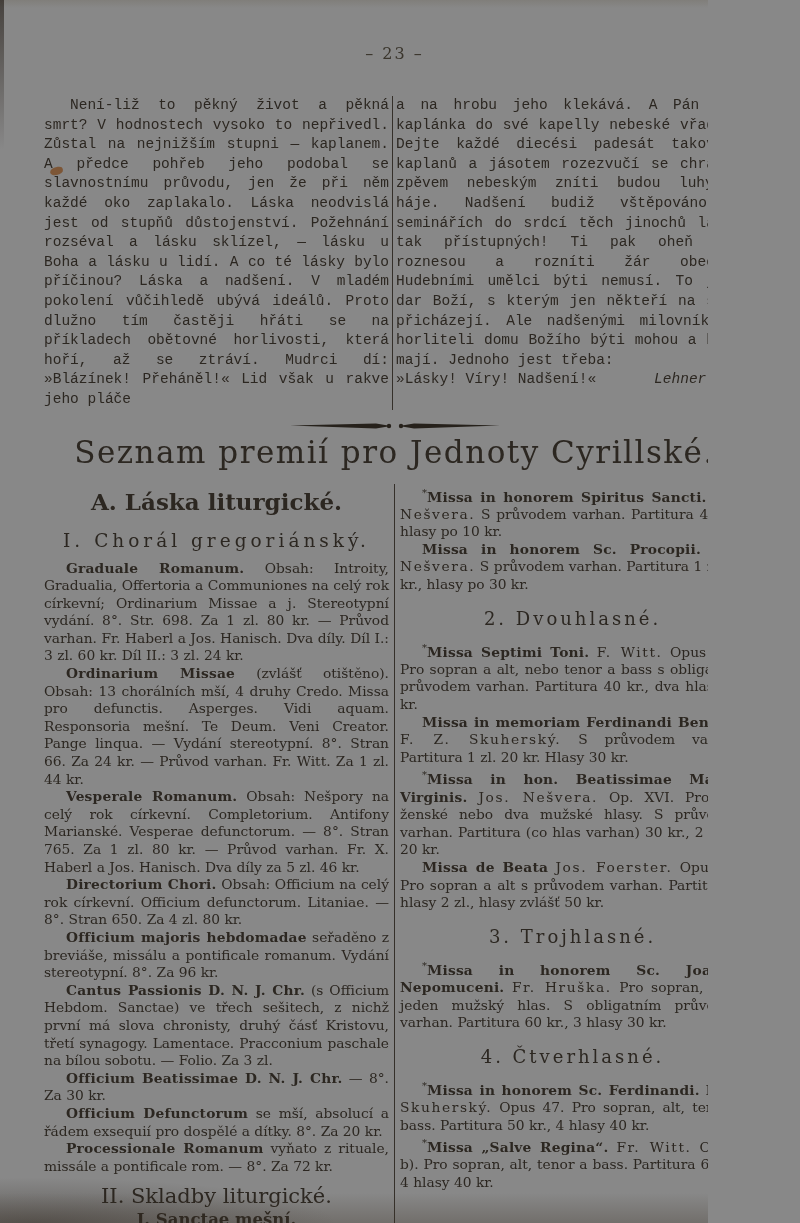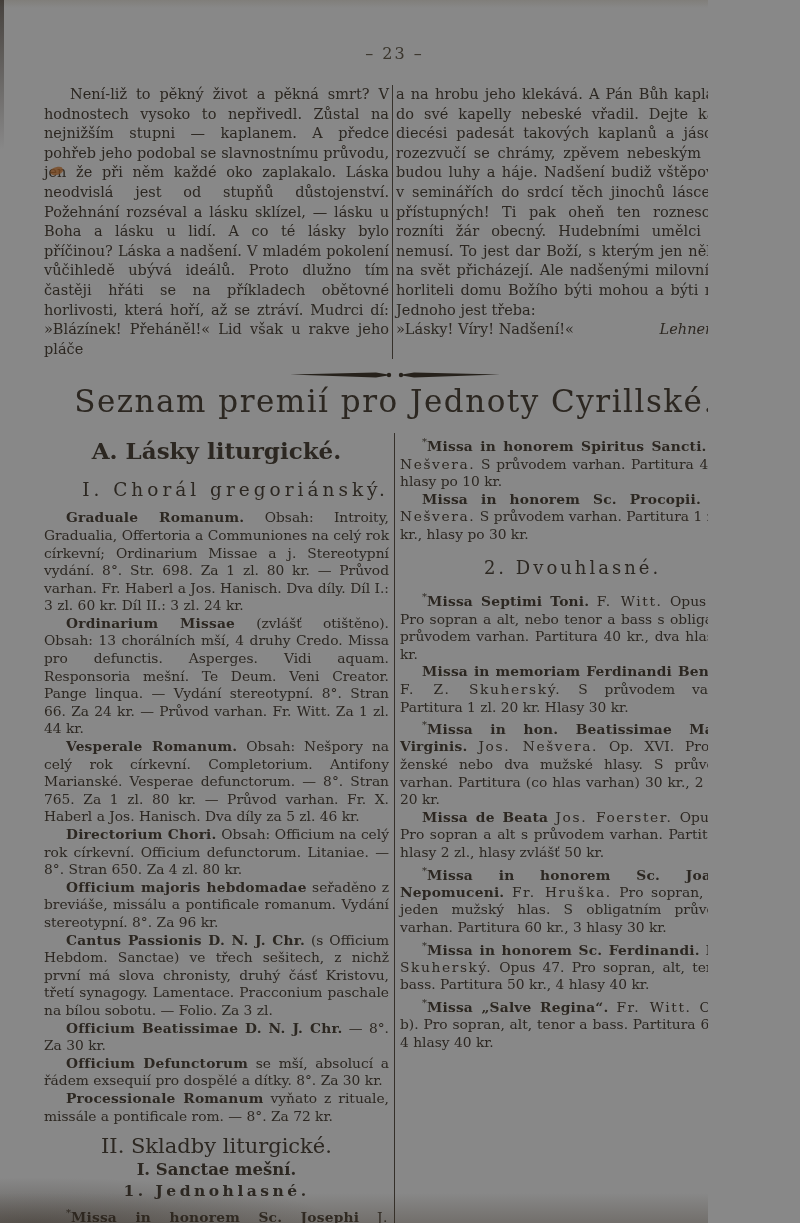--- a/index.html
+++ b/index.html
@@ -4,33 +4,33 @@
 <style>
   html,body{margin:0;padding:0;background:#888;}
   .page{
     position:relative;width:708px;height:1223px;overflow:hidden;
     font-family:"DejaVu Serif","Liberation Serif",serif;color:#2c2721;
     background:radial-gradient(ellipse at 52% 38%, #edead e0 0%, #eae6da 0%, #e8e4d7 55%, #dfdacb 100%);
   }
   .content{position:absolute;left:44px;top:0;width:701px;}
   .pageno{margin-top:44px;text-align:center;font-size:16px;letter-spacing:2px;color:#3a352c;}
   
-  .article{display:grid;grid-template-columns:345px 1px 345px;column-gap:3px;margin-top:22px;}
+  .article{display:grid;grid-template-columns:345px 1px 345px;column-gap:3px;margin-top:33px;font-family:Liberation Mono, monospace;}
   .vrule{background:#35302a;width:1px;}
   .article p{font-size:14.5px;line-height:19.6px;text-align:justify;margin:0;}
   .indent{text-indent:26px;}
   .sigline{display:flex;justify-content:space-between;font-size:14.5px;line-height:19.6px;}
   .sig{font-style:italic;margin-right:26px;}
   
   .ornament{text-align:center;margin:6px 0 2px;height:10px;}
   
   .catalog-title{text-align:center;font-size:31px;font-weight:normal;letter-spacing:1.5px;margin:8px 0 14px;white-space:nowrap;}
   .listing{display:grid;grid-template-columns:345px 1px 345px;column-gap:5px;}
   .h-a{text-align:center;font-size:23px;font-weight:bold;margin:4px 0 9px;}
-  .h-choral{text-align:right;font-size:18.5px;letter-spacing:4px;margin:15px 0 9px;white-space:nowrap;}
+  .h-choral{text-align:center;font-size:18.5px;letter-spacing:4px;margin:15px 0 9px;white-space:nowrap;}
   .entry{font-size:13.8px;line-height:17.6px;text-align:justify;text-indent:22px;margin:0;}
   .entry b{letter-spacing:.2px;}
   .ea{letter-spacing:1.6px;}
   .h-ii{text-align:center;font-size:21px;font-weight:normal;margin:9px 0 2px;}
   .h-mesni{text-align:center;font-size:16.5px;font-weight:bold;margin:2px 0;}
   .h-jedno{text-align:center;font-size:15.5px;font-weight:bold;letter-spacing:3.5px;margin:1px 0 4px;}
   .h-num{text-align:center;font-size:18px;font-weight:normal;letter-spacing:3px;margin:14px 0 10px;white-space:nowrap;}
   sup.star{font-size:10px;}
   
   .edge-right-line{position:absolute;left:744px;top:62px;width:3px;height:1161px;background:#17130f;}
@@ -71,31 +71,31 @@
         <polygon points="210,4.6 124,2.4 109,5 124,7.6" fill="#26211b"></polygon>
         <circle cx="111" cy="5" r="2.2" fill="#26211b"></circle>
       </svg>
     </div>
 
     <h1 class="catalog-title">Seznam premií pro Jednoty Cyrillské.</h1>
 
     <div class="listing">
 
       <div>
-        <div class="h-a">A. Lásky liturgické.</div>
+        <div class="h-a">A. Láska liturgické.</div>
         <div class="h-choral">I. Chorál gregoriánský.</div>
 
         <p class="entry"><b>Graduale Romanum.</b> <span>Obsah: Introity, Gradualia, Offertoria a Communiones na celý rok církevní; Ordinarium Missae a j. Stereotypní vydání. 8°. Str. 698. Za 1 zl. 80 kr. — Průvod varhan. Fr. Haberl a Jos. Hanisch. Dva díly. Díl I.: 3 zl. 60 kr. Díl II.: 3 zl. 24 kr.</span></p>
         <p class="entry"><b>Ordinarium Missae</b> <span>(zvlášť otištěno). Obsah: 13 chorálních mší, 4 druhy Credo. Missa pro defunctis. Asperges. Vidi aquam. Responsoria mešní. Te Deum. Veni Creator. Pange linqua. — Vydání stereotypní. 8°. Stran 66. Za 24 kr. — Průvod varhan. Fr. Witt. Za 1 zl. 44 kr.</span></p>
         <p class="entry"><b>Vesperale Romanum.</b> <span>Obsah: Nešpory na celý rok církevní. Completorium. Antifony Marianské. Vesperae defunctorum. — 8°. Stran 765. Za 1 zl. 80 kr. — Průvod varhan. Fr. X. Haberl a Jos. Hanisch. Dva díly za 5 zl. 46 kr.</span></p>
         <p class="entry"><b>Directorium Chori.</b> <span>Obsah: Officium na celý rok církevní. Officium defunctorum. Litaniae. — 8°. Stran 650. Za 4 zl. 80 kr.</span></p>
         <p class="entry"><b>Officium majoris hebdomadae</b> <span>seřaděno z breviáše, missálu a pontificale romanum. Vydání stereotypní. 8°. Za 96 kr.</span></p>
         <p class="entry"><b>Cantus Passionis D. N. J. Chr.</b> <span>(s Officium Hebdom. Sanctae) ve třech sešitech, z nichž první má slova chronisty, druhý čásť Kristovu, třetí synagogy. Lamentace. Pracconium paschale na bílou sobotu. — Folio. Za 3 zl.</span></p>
         <p class="entry"><b>Officium Beatissimae D. N. J. Chr.</b> <span>— 8°. Za 30 kr.</span></p>
-        <p class="entry"><b>Officium Defunctorum</b> <span>se mší, absolucí a řádem exsequií pro dospělé a dítky. 8°. Za 30 kr.</span></p>
+        <p class="entry"><b>Officium Defunctorum</b> <span>se mší, absolucí a řádem exsequií pro dospělé a dítky. 8°. Za 20 kr.</span></p>
         <p class="entry"><b>Processionale Romanum</b> <span>vyňato z rituale, missále a pontificale rom. — 8°. Za 72 kr.</span></p>
 
         <div class="h-ii">II. Skladby liturgické.</div>
         <div class="h-mesni">I. Sanctae mešní.</div>
         <div class="h-jedno">1. Jednohlasné.</div>
 
         <p class="entry"><sup class="star">*</sup><b>Missa in honorem Sc. Josephi</b> <span class="ea">J. Sychra.</span> <span>S průvodem varhan. Partitura 30 kr., hlasy po 10 kr.</span></p>
       </div>
 
       <div class="vrule"></div>
@@ -104,23 +104,25 @@
         <p class="entry"><sup class="star">*</sup><b>Missa in honorem Spiritus Sancti.</b> <span class="ea">Jos. Nešvera.</span> <span>S průvodem varhan. Partitura 40 kr., hlasy po 10 kr.</span></p>
         <p class="entry"><b>Missa in honorem Sc. Procopii.</b> <span class="ea">Jos. Nešvera.</span> <span>S průvodem varhan. Partitura 1 zl. 20 kr., hlasy po 30 kr.</span></p>
 
         <div class="h-num">2. Dvouhlasné.</div>
 
         <p class="entry"><sup class="star">*</sup><b>Missa Septimi Toni.</b> <span class="ea">F. Witt.</span> <span>Opus V. c. Pro sopran a alt, nebo tenor a bass s obligátním průvodem varhan. Partitura 40 kr., dva hlasy 20 kr.</span></p>
         <p class="entry"><b>Missa in memoriam Ferdinandi Benigni.</b> <span class="ea">F. Z. Skuherský.</span> <span>S průvodem varhan. Partitura 1 zl. 20 kr. Hlasy 30 kr.</span></p>
         <p class="entry"><sup class="star">*</sup><b>Missa in hon. Beatissimae Mariae Virginis.</b> <span class="ea">Jos. Nešvera.</span> <span>Op. XVI. Pro dva ženské nebo dva mužské hlasy. S průvodem varhan. Partitura (co hlas varhan) 30 kr., 2 hlasy 20 kr.</span></p>
         <p class="entry"><b>Missa de Beata</b> <span class="ea">Jos. Foerster.</span> <span>Opus 32. Pro sopran a alt s průvodem varhan. Partitura a hlasy 2 zl., hlasy zvlášť 50 kr.</span></p>
 
+        <div class="h-num">3. Trojhlasné.</div>
 
         <p class="entry"><sup class="star">*</sup><b>Missa in honorem Sc. Joannis Nepomuceni.</b> <span class="ea">Fr. Hruška.</span> <span>Pro sopran, alt a jeden mužský hlas. S obligatním průvodem varhan. Partitura 60 kr., 3 hlasy 30 kr.</span></p>
 
+        <div class="h-num">4. Čtverhlasné.</div>
 
         <p class="entry"><sup class="star">*</sup><b>Missa in honorem Sc. Ferdinandi.</b> <span class="ea">F. Z. Skuherský.</span> <span>Opus 47. Pro sopran, alt, tenor a bass. Partitura 50 kr., 4 hlasy 40 kr.</span></p>
         <p class="entry"><sup class="star">*</sup><b>Missa „Salve Regina“.</b> <span class="ea">Fr. Witt.</span> <span>Op. 3. b). Pro sopran, alt, tenor a bass. Partitura 60 kr., 4 hlasy 40 kr.</span></p>
 
       </div>
     </div>
   </div>
 
   <div class="smudge overlay"></div>
   <div class="edge-right-paper overlay"></div>

